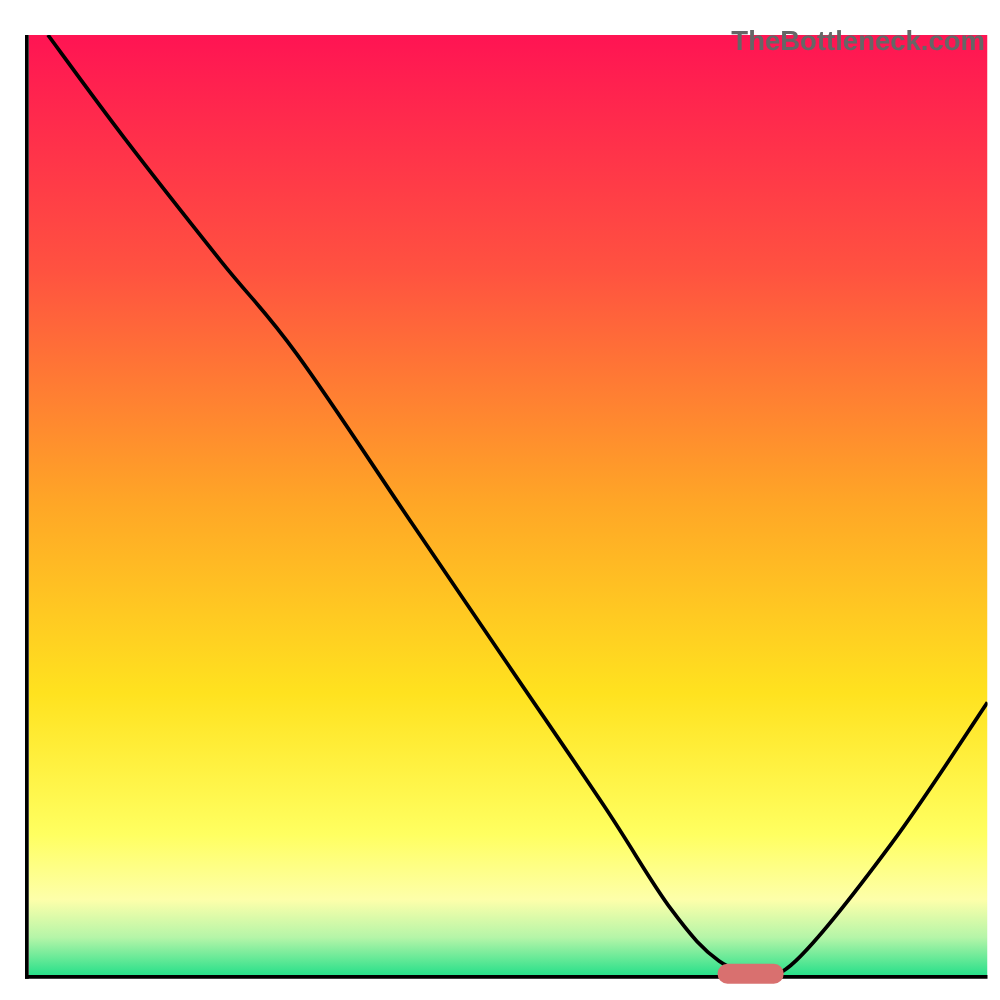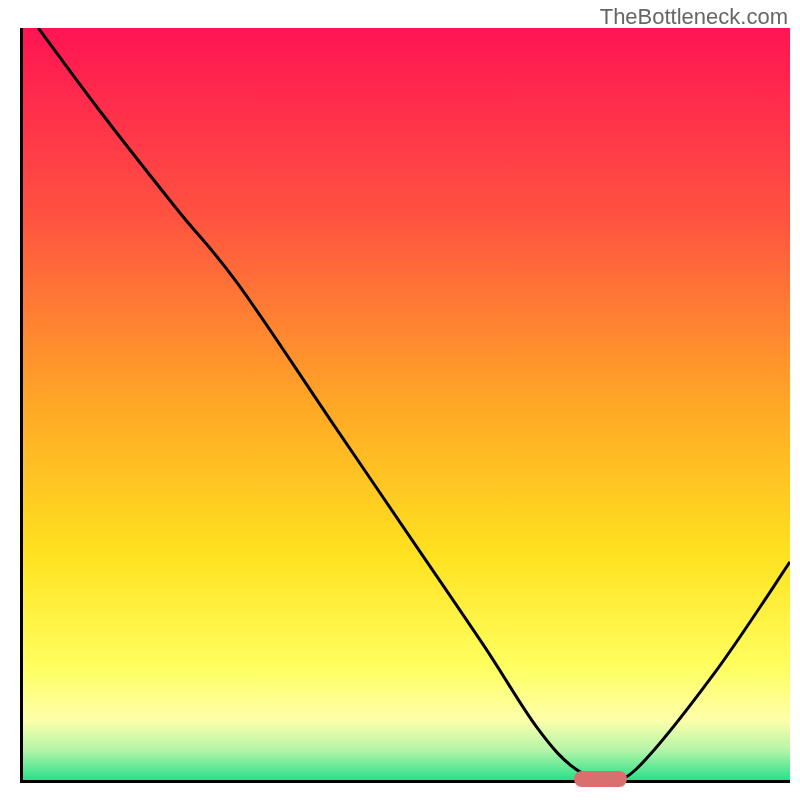--- a/index.html
+++ b/index.html
@@ -1,22 +1,22 @@
 <!DOCTYPE html>
 <html><head>
 <meta charset="utf-8">
 <style>
   * { margin: 0; padding: 0; box-sizing: border-box; }
   body { width: 800px; height: 800px; background: #fff; position: relative; font-family: Arial, sans-serif; }
   .watermark {
     position: absolute;
-    top: 4px;
+    top: 20px;
     right: 12px;
     font-size: 22px;
-    font-weight: normal;
+    font-weight: bold;
     color: #666;
     z-index: 10;
   }
   .chart-area {
     position: absolute;
     left: 20px;
     top: 28px;
     width: 770px;
     height: 755px;
     border-left: 3px solid #000;

